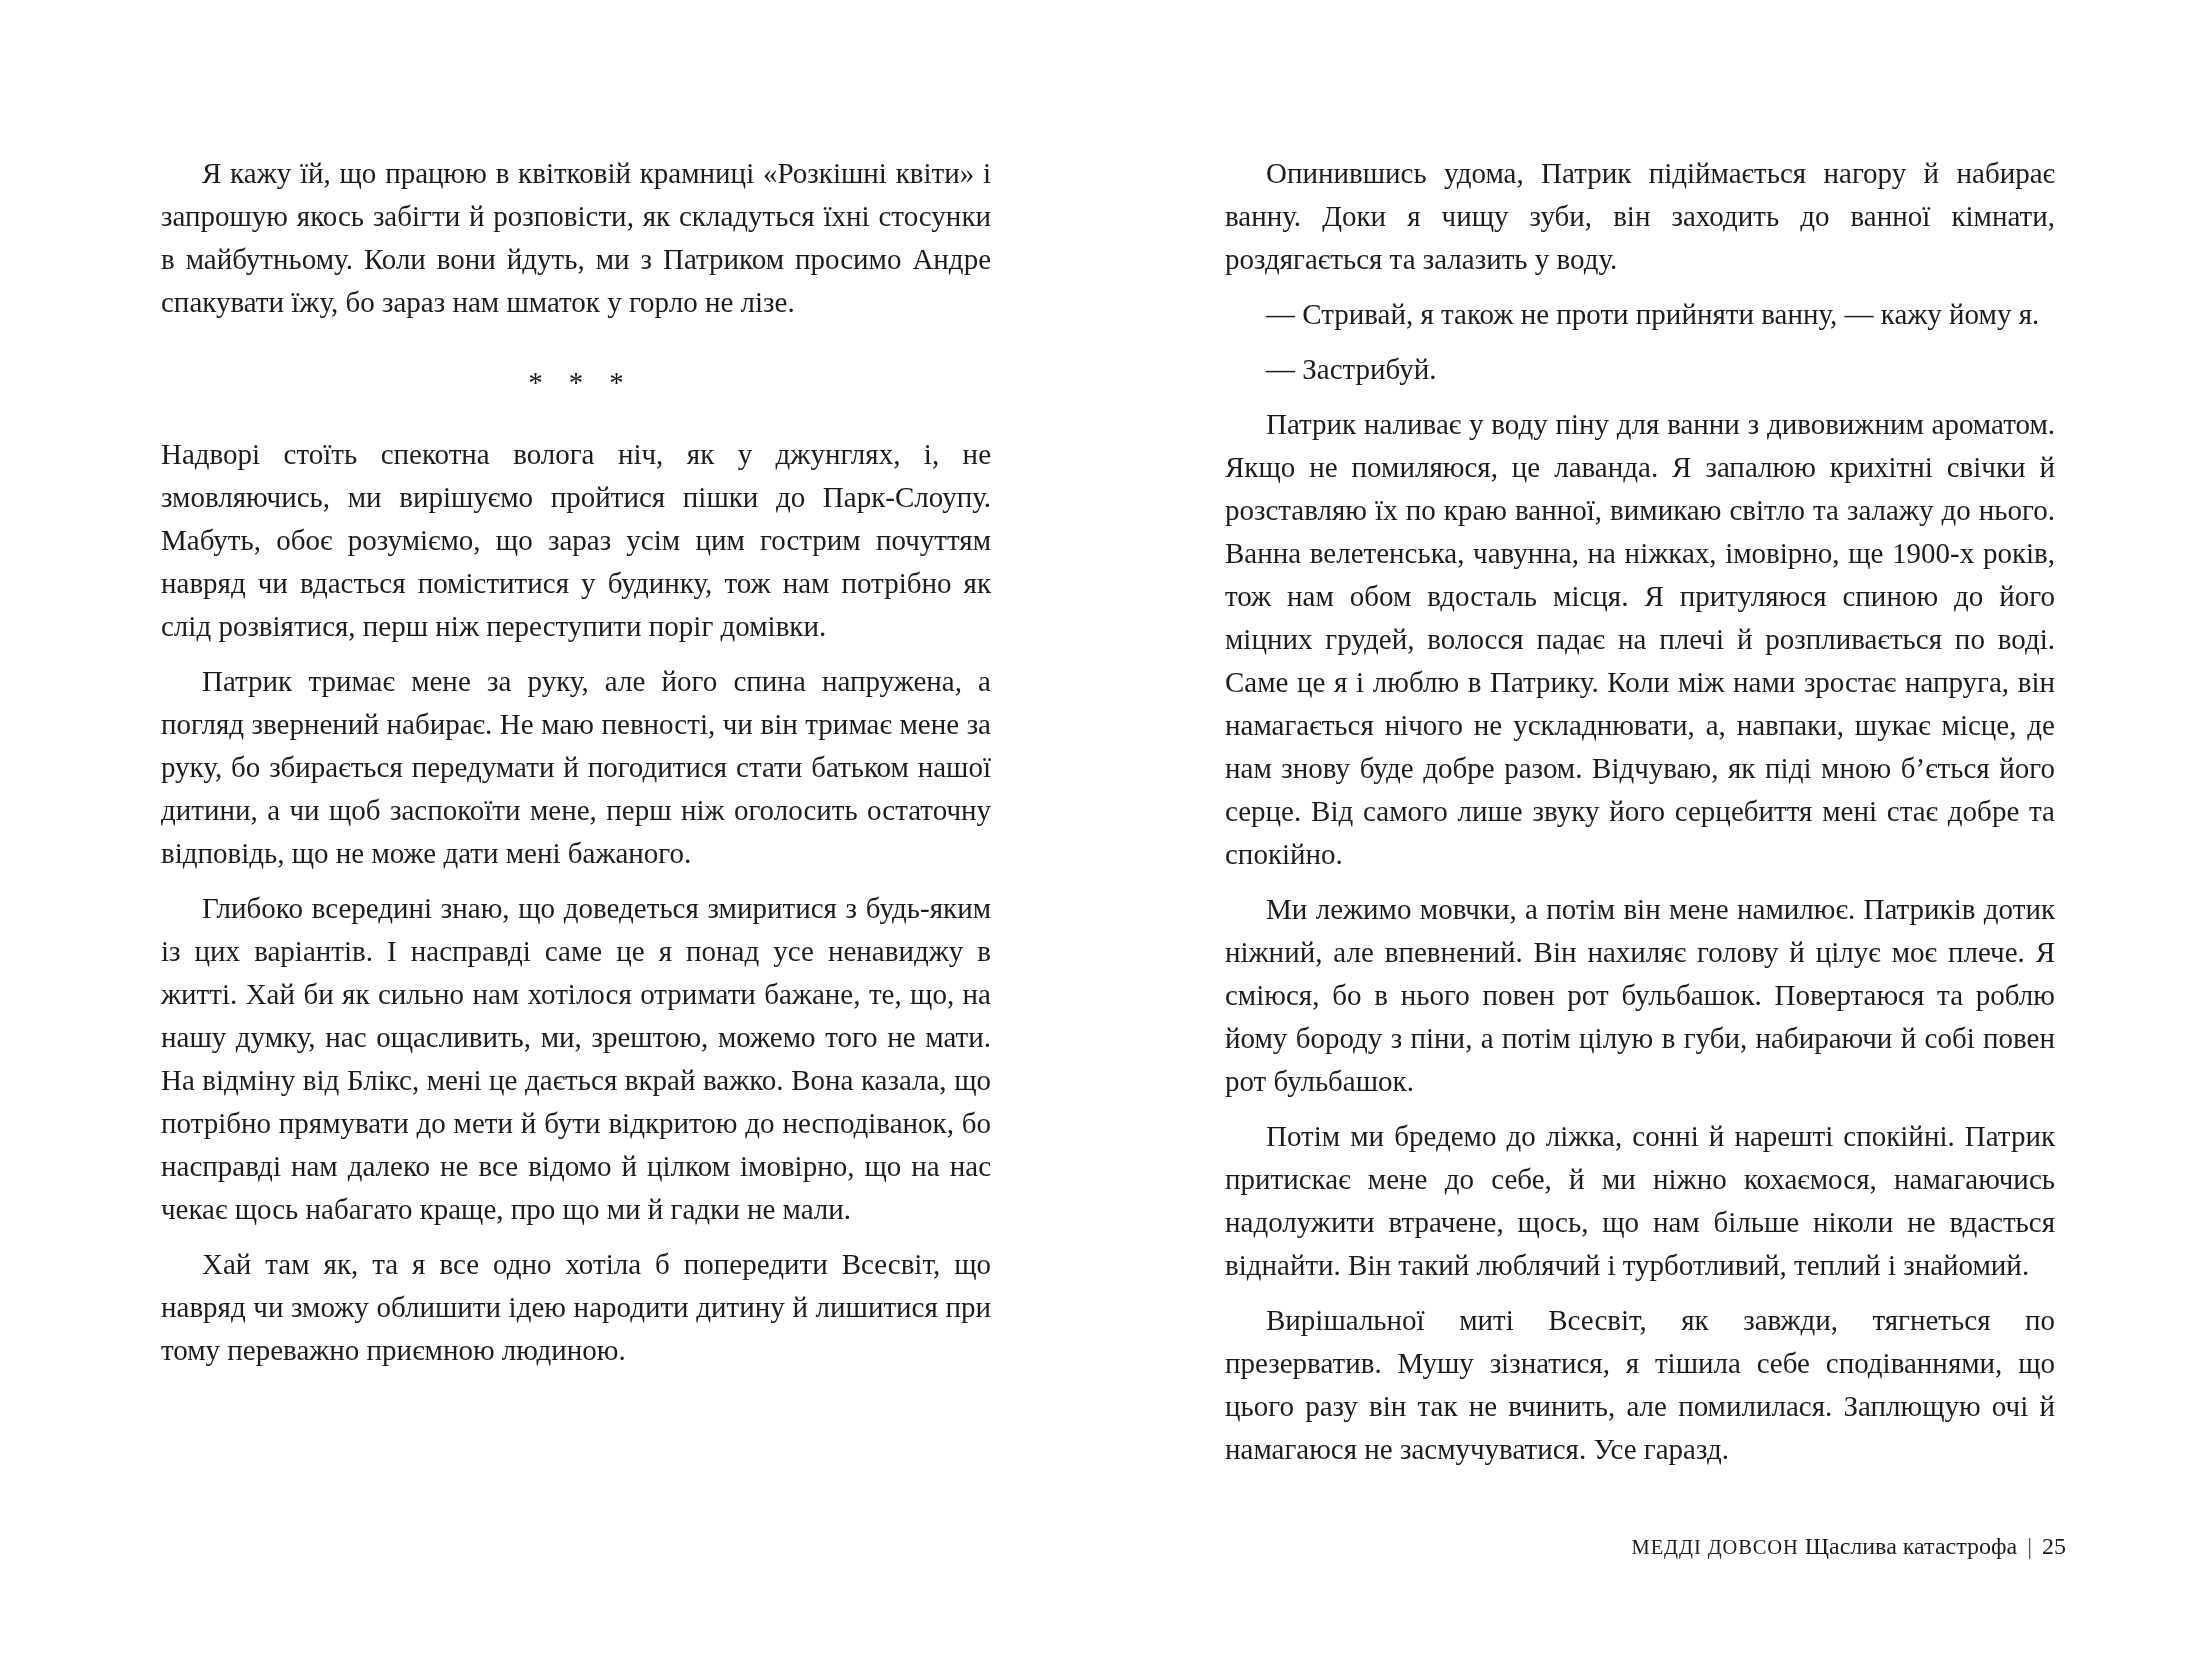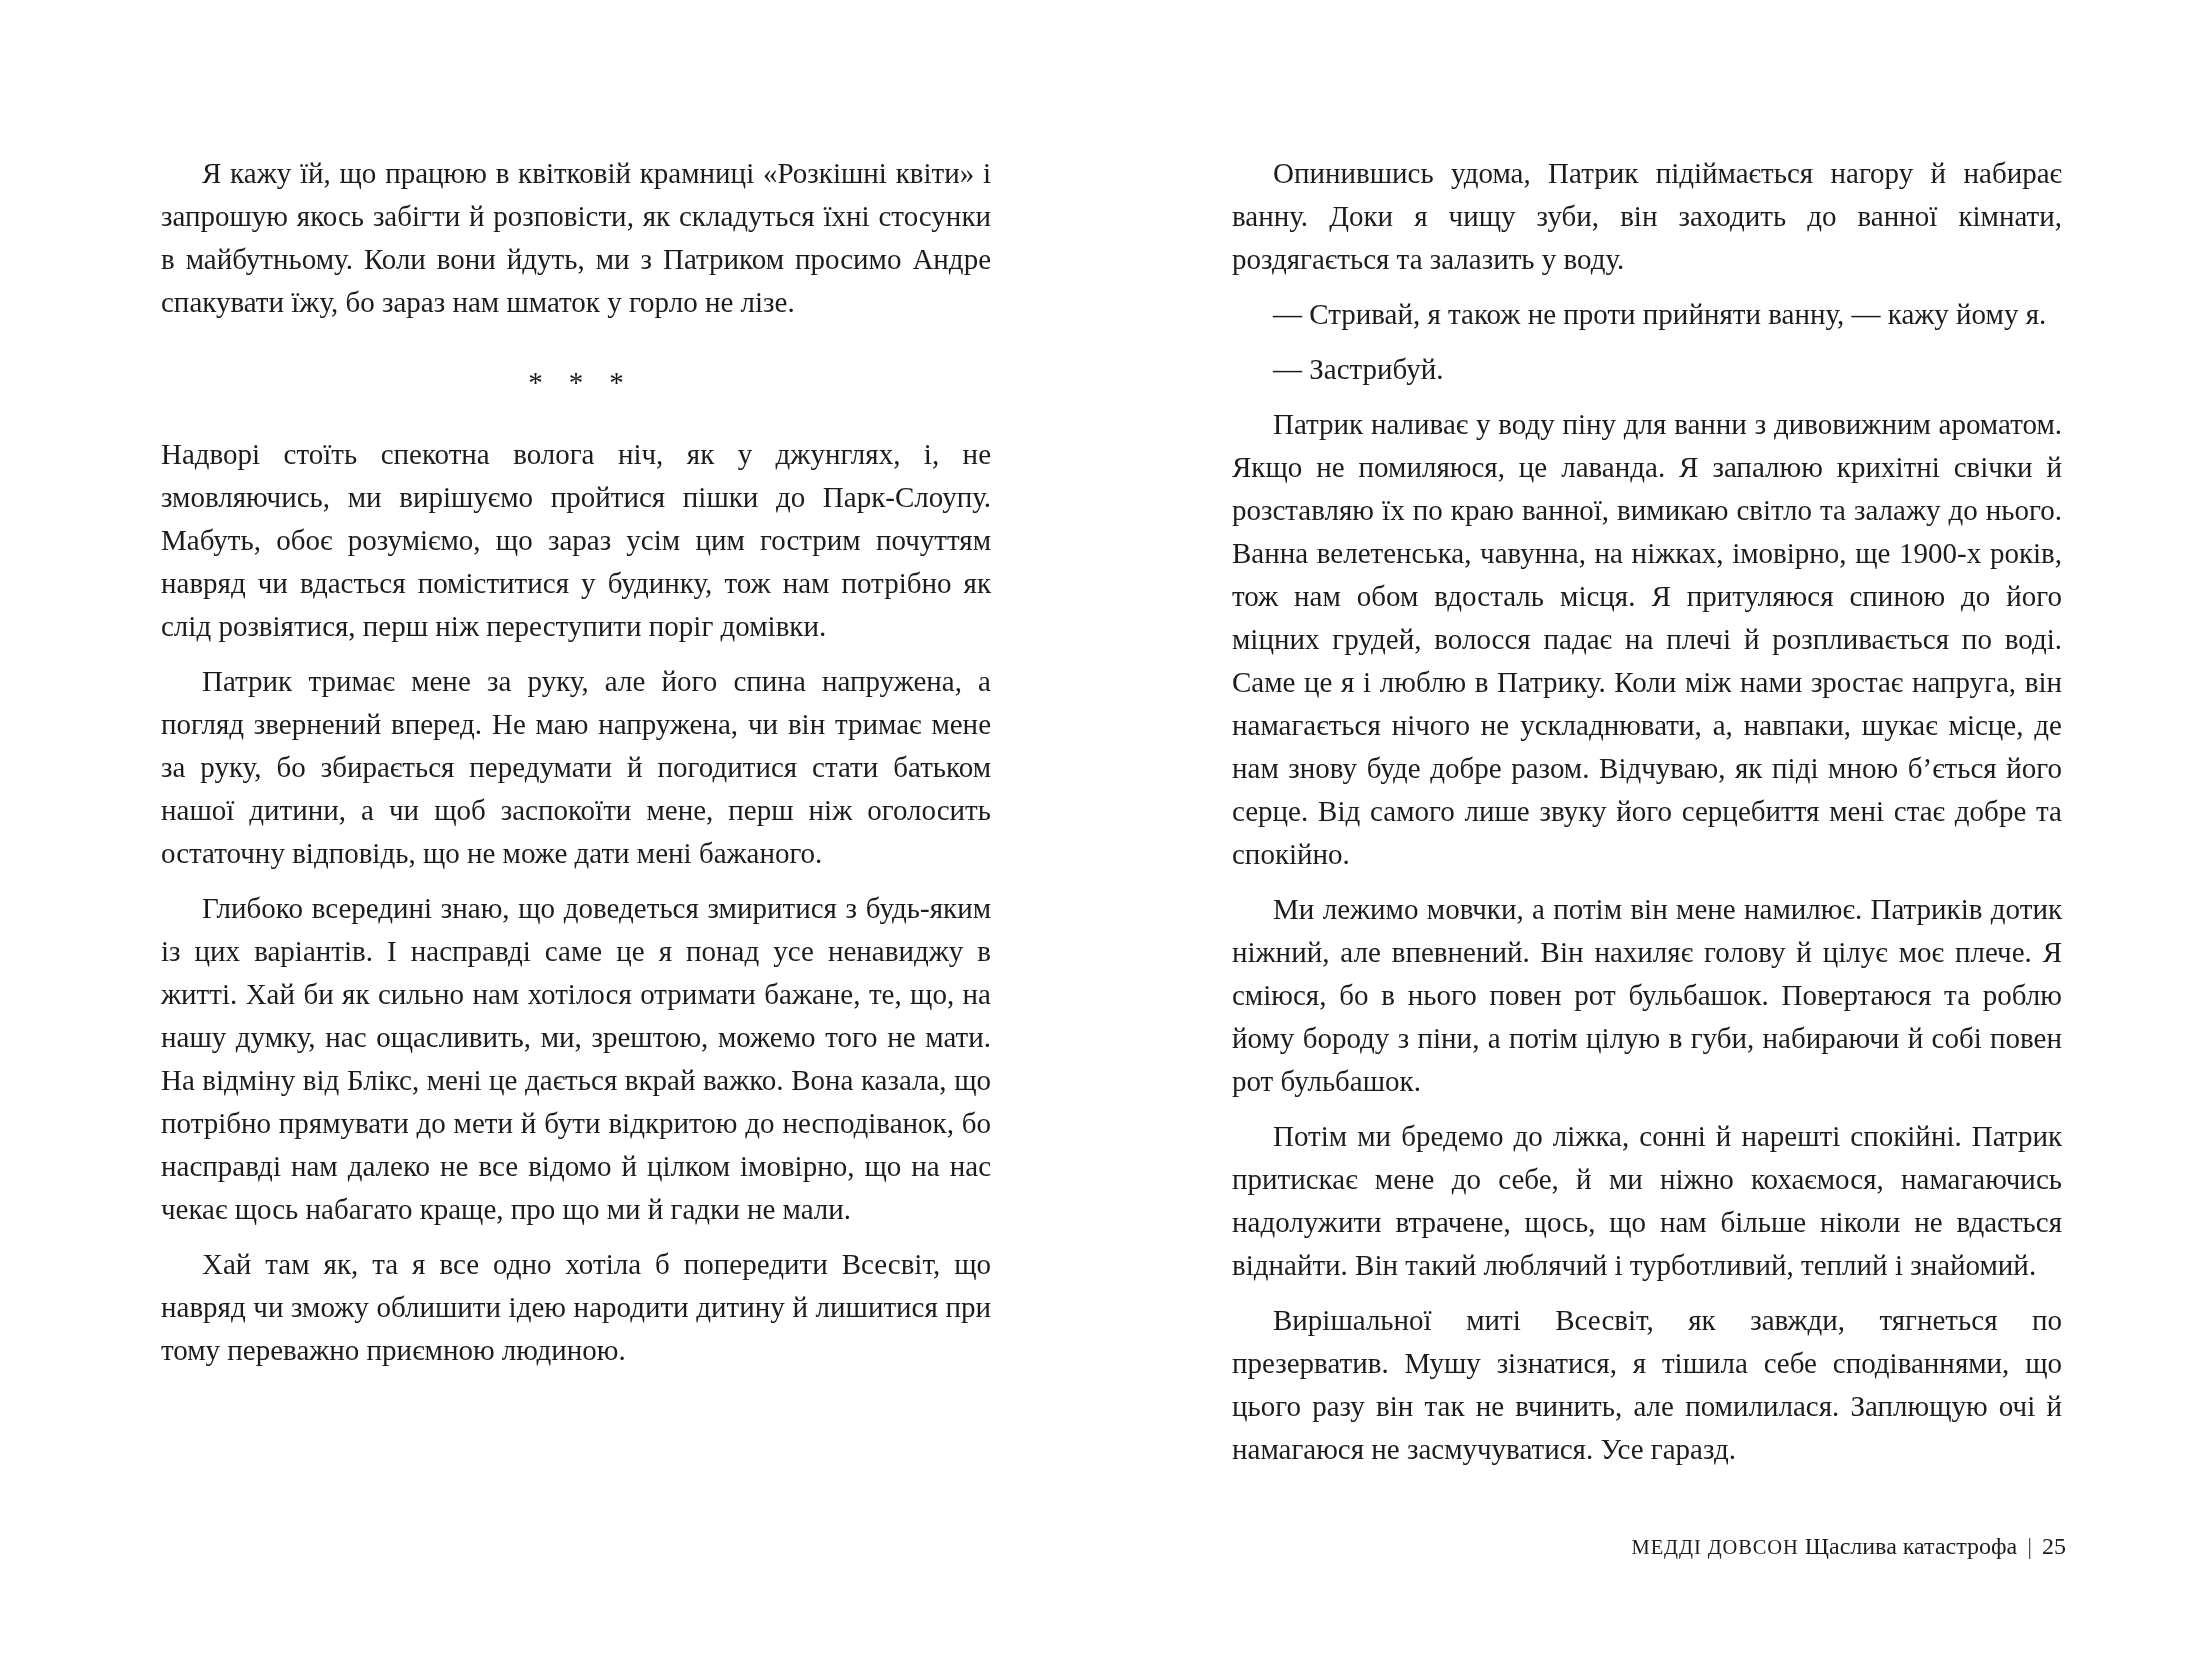--- a/index.html
+++ b/index.html
@@ -29,21 +29,21 @@
   .text-block {
     position: absolute;
     top: 140px;
     width: 854px;
     font-size: 29px;
     line-height: 43px;
     text-align: justify;
     hyphens: auto;
   }
   .page-left .text-block { left: 149px; }
-  .page-right .text-block { left: 118px; }
+  .page-right .text-block { left: 111px; }
   p.para {
     margin: 12px;
     padding: 0;
   }
   p.indent {
     text-indent: 41px;
   }
   .separator {
     text-align: center;
     text-indent: 0;
@@ -75,21 +75,21 @@
 </head>
 <body>
 
 <div class="spread">
 
   <div class="page page-left">
     <div class="text-block">
       <p class="para indent">Я кажу їй, що працюю в квітковій крамниці «Розкішні квіти» і запрошую якось забігти й розповісти, як складуться їхні стосунки в майбутньому. Коли вони йдуть, ми з Патриком просимо Андре спакувати їжу, бо зараз нам шматок у горло не лізе.</p>
       <div class="separator">* * *</div>
       <p class="para">Надворі стоїть спекотна волога ніч, як у джунглях, і, не змовляючись, ми вирішуємо пройтися пішки до Парк-Слоупу. Мабуть, обоє розуміємо, що зараз усім цим гострим почуттям навряд чи вдасться поміститися у будинку, тож нам потрібно як слід розвіятися, перш ніж переступити поріг домівки.</p>
-      <p class="para indent">Патрик тримає мене за руку, але його спина напружена, а погляд звернений вперед. Не маю напружена, чи він тримає мене за руку, бо збирається передумати й погодитися стати батьком нашої дитини, а чи щоб заспокоїти мене, перш ніж оголосить остаточну відповідь, що не може дати мені бажаного.</p>
+      <p class="para indent">Патрик тримає мене за руку, але його спина напружена, а погляд звернений набирає. Не маю певності, чи він тримає мене за руку, бо збирається передумати й погодитися стати батьком нашої дитини, а чи щоб заспокоїти мене, перш ніж оголосить остаточну відповідь, що не може дати мені бажаного.</p>
       <p class="para indent">Глибоко всередині знаю, що доведеться змиритися з будь-яким із цих варіантів. І насправді саме це я понад усе ненавиджу в житті. Хай би як сильно нам хотілося отримати бажане, те, що, на нашу думку, нас ощасливить, ми, зрештою, можемо того не мати. На відміну від Блікс, мені це дається вкрай важко. Вона казала, що потрібно прямувати до мети й бути відкритою до несподіванок, бо насправді нам далеко не все відомо й цілком імовірно, що на нас чекає щось набагато краще, про що ми й гадки не мали.</p>
       <p class="para indent">Хай там як, та я все одно хотіла б попередити Всесвіт, що навряд чи зможу облишити ідею народити дитину й лишитися при тому переважно приємною людиною.</p>
     </div>
   </div>
 
   <div class="page page-right">
     <div class="text-block">
       <p class="para indent">Опинившись удома, Патрик підіймається нагору й набирає ванну. Доки я чищу зуби, він заходить до ванної кімнати, роздягається та залазить у воду.</p>
       <p class="para indent">— Стривай, я також не проти прийняти ванну, — кажу йому я.</p>
       <p class="para indent">— Застрибуй.</p>

